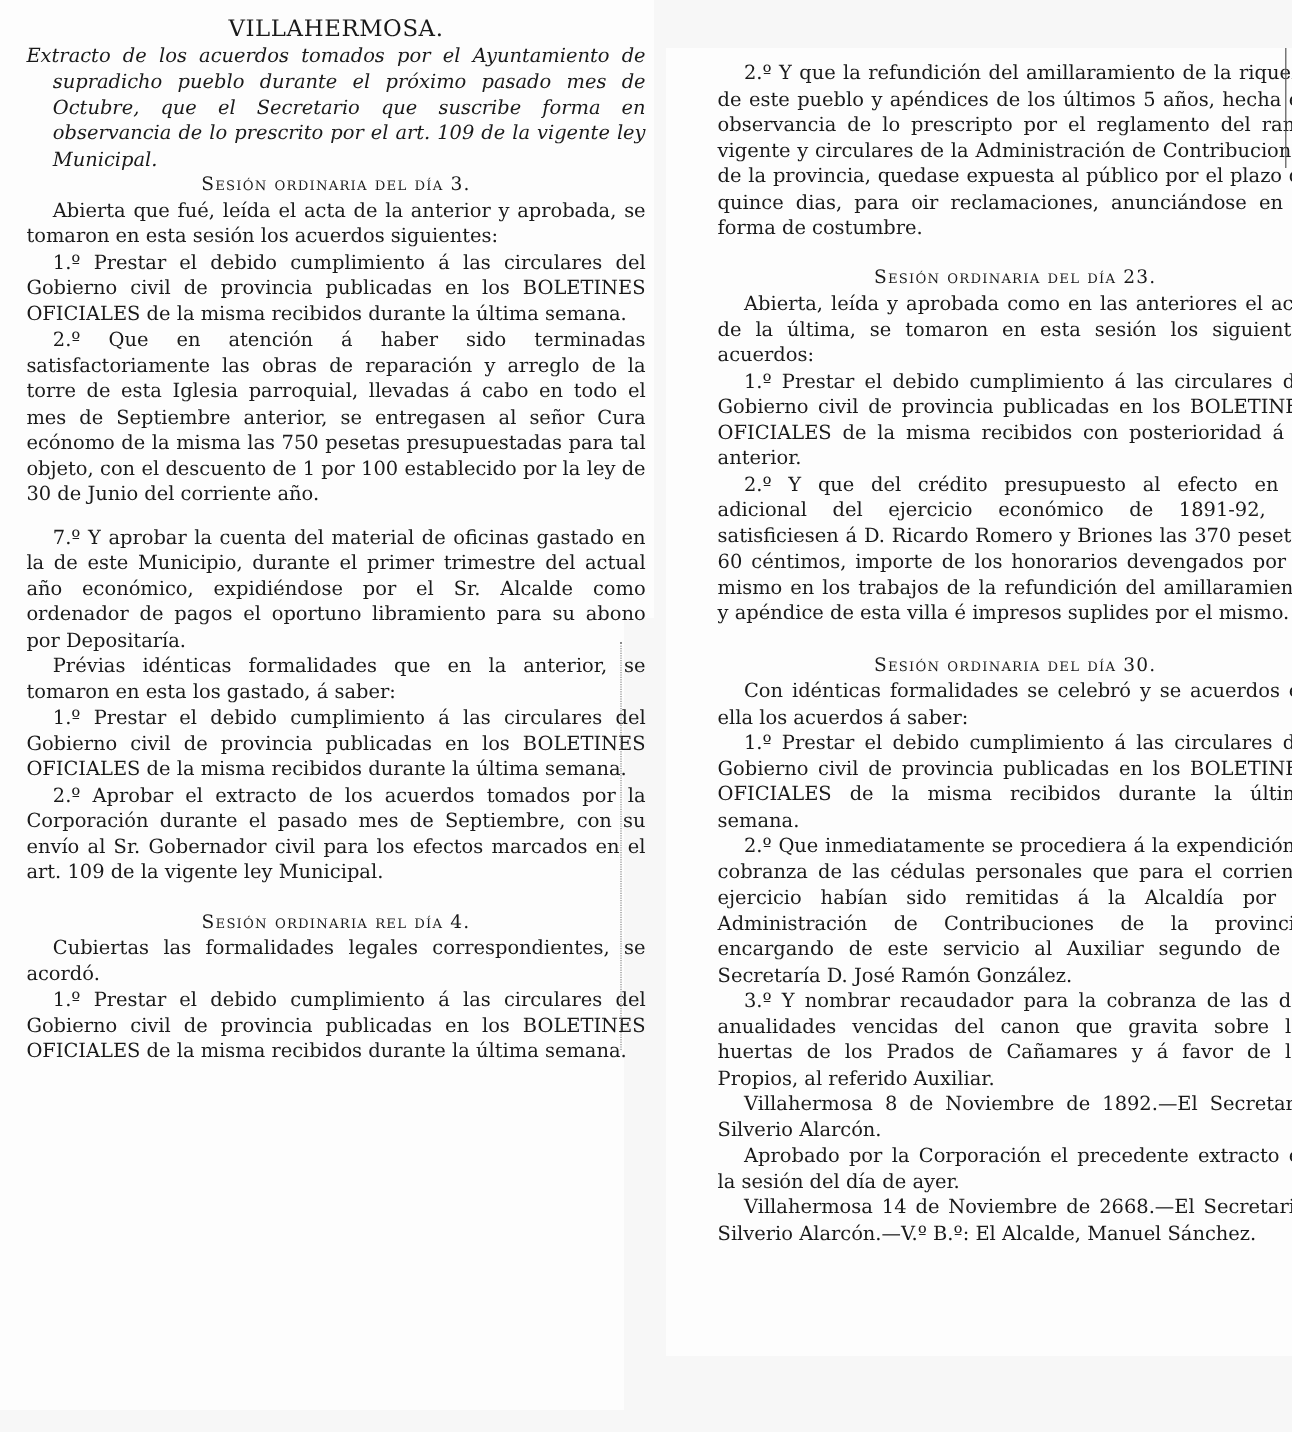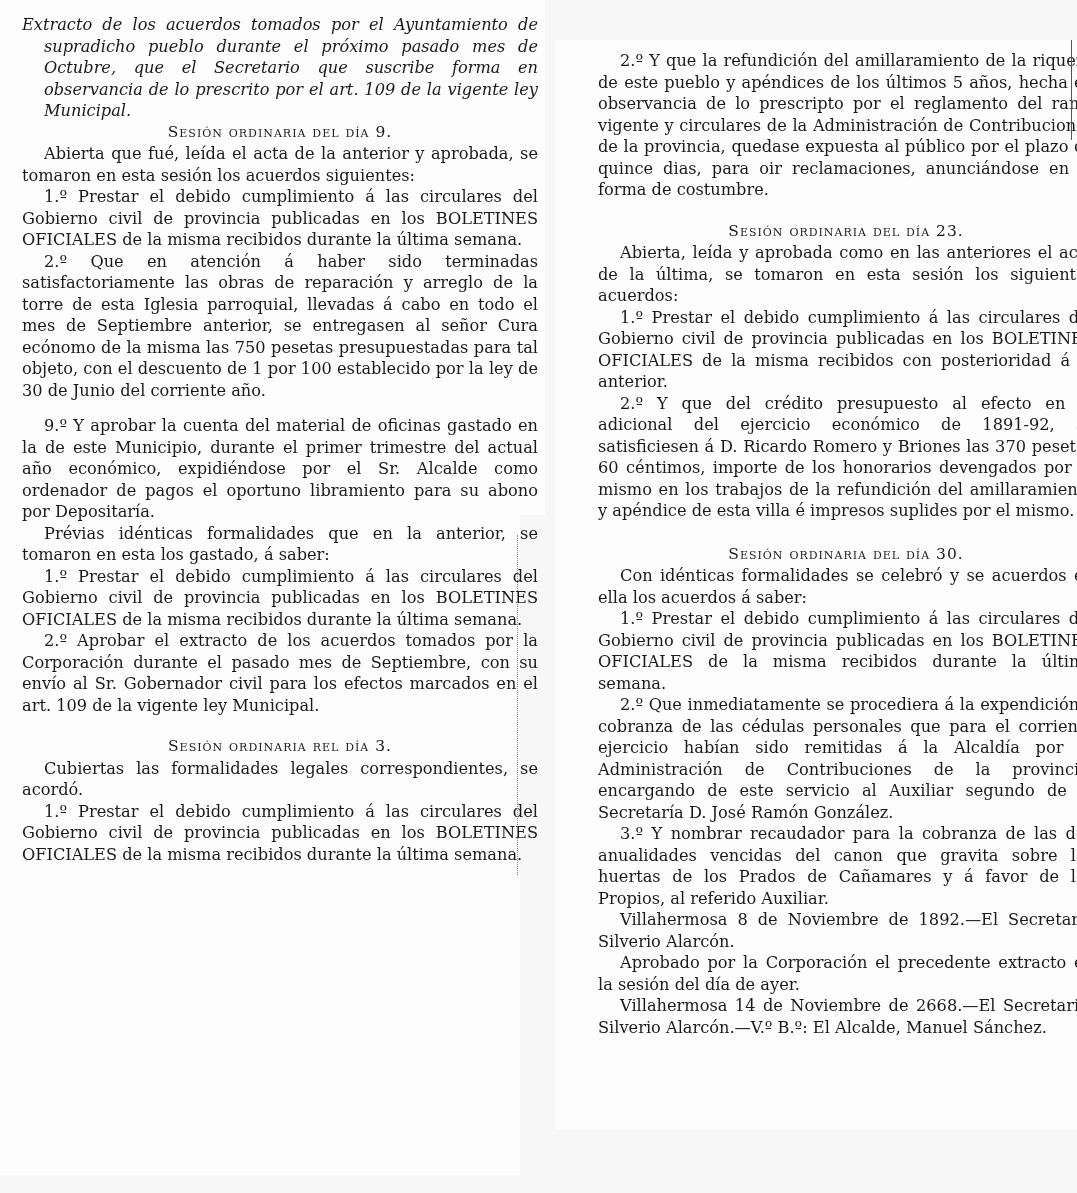--- a/index.html
+++ b/index.html
@@ -20,33 +20,34 @@
   .dotted-v { position: absolute; border-left: 1px dotted #888; }
 </style>
 </head>
 <body>
 
 <div class="piece" style="left:0;top:0;width:545px;height:515px;"></div>
 <div class="piece" style="left:0;top:515px;width:520px;height:660px;"></div>
 <div class="piece" style="left:555px;top:40px;width:522px;height:1090px;"></div>
 
 <div class="col" style="left:22px;top:14px;width:516px;">
+  <p class="title">VILLAHERMOSA.</p>
   <p class="intro">Extracto de los acuerdos tomados por el Ayuntamiento de supradicho pueblo durante el próximo pasado mes de Octubre, que el Secretario que suscribe forma en observancia de lo prescrito por el art. 109 de la vigente ley Municipal.</p>
 
-  <p class="heading">Sesión ordinaria del día 9.</p>
+  <p class="heading">Sesión ordinaria del día 3.</p>
   <p class="indent">Abierta que fué, leída el acta de la anterior y aprobada, se tomaron en esta sesión los acuerdos siguientes:</p>
   <p class="indent">1.º Prestar el debido cumplimiento á las circulares del Gobierno civil de provincia publicadas en los BOLETINES OFICIALES de la misma recibidos durante la última semana.</p>
   <p class="indent">2.º Que en atención á haber sido terminadas satisfactoriamente las obras de reparación y arreglo de la torre de esta Iglesia parroquial, llevadas á cabo en todo el mes de Septiembre anterior, se entregasen al señor Cura ecónomo de la misma las 750 pesetas presupuestadas para tal objeto, con el descuento de 1 por 100 establecido por la ley de 30 de Junio del corriente año.</p>
-  <p class="indent" style="margin-top:14px;">9.º Y aprobar la cuenta del material de oficinas gastado en la de este Municipio, durante el primer trimestre del actual año económico, expidiéndose por el Sr. Alcalde como ordenador de pagos el oportuno libramiento para su abono por Depositaría.</p>
+  <p class="indent" style="margin-top:14px;">7.º Y aprobar la cuenta del material de oficinas gastado en la de este Municipio, durante el primer trimestre del actual año económico, expidiéndose por el Sr. Alcalde como ordenador de pagos el oportuno libramiento para su abono por Depositaría.</p>
 
   <p class="indent">Prévias idénticas formalidades que en la anterior, se tomaron en esta los gastado, á saber:</p>
   <p class="indent">1.º Prestar el debido cumplimiento á las circulares del Gobierno civil de provincia publicadas en los BOLETINES OFICIALES de la misma recibidos durante la última semana.</p>
   <p class="indent">2.º Aprobar el extracto de los acuerdos tomados por la Corporación durante el pasado mes de Septiembre, con su envío al Sr. Gobernador civil para los efectos marcados en el art. 109 de la vigente ley Municipal.</p>
 
-  <p class="heading" style="margin-top:20px;">Sesión ordinaria rel día 3.</p>
+  <p class="heading" style="margin-top:20px;">Sesión ordinaria rel día 4.</p>
   <p class="indent">Cubiertas las formalidades legales correspondientes, se acordó.</p>
   <p class="indent">1.º Prestar el debido cumplimiento á las circulares del Gobierno civil de provincia publicadas en los BOLETINES OFICIALES de la misma recibidos durante la última semana.</p>
 </div>
 
 <div class="col" style="left:562px;top:50px;width:496px;margin-left:36px;">
   <p class="indent">2.º Y que la refundición del amillaramiento de la riqueza de este pueblo y apéndices de los últimos 5 años, hecha en observancia de lo prescripto por el reglamento del ramo vigente y circulares de la Administración de Contribuciones de la provincia, quedase expuesta al público por el plazo de quince dias, para oir reclamaciones, anunciándose en la forma de costumbre.</p>
 
   <p class="heading" style="margin-top:20px;">Sesión ordinaria del día 23.</p>
   <p class="indent">Abierta, leída y aprobada como en las anteriores el acta de la última, se tomaron en esta sesión los siguientes acuerdos:</p>
   <p class="indent">1.º Prestar el debido cumplimiento á las circulares del Gobierno civil de provincia publicadas en los BOLETINES OFICIALES de la misma recibidos con posterioridad á la anterior.</p>

